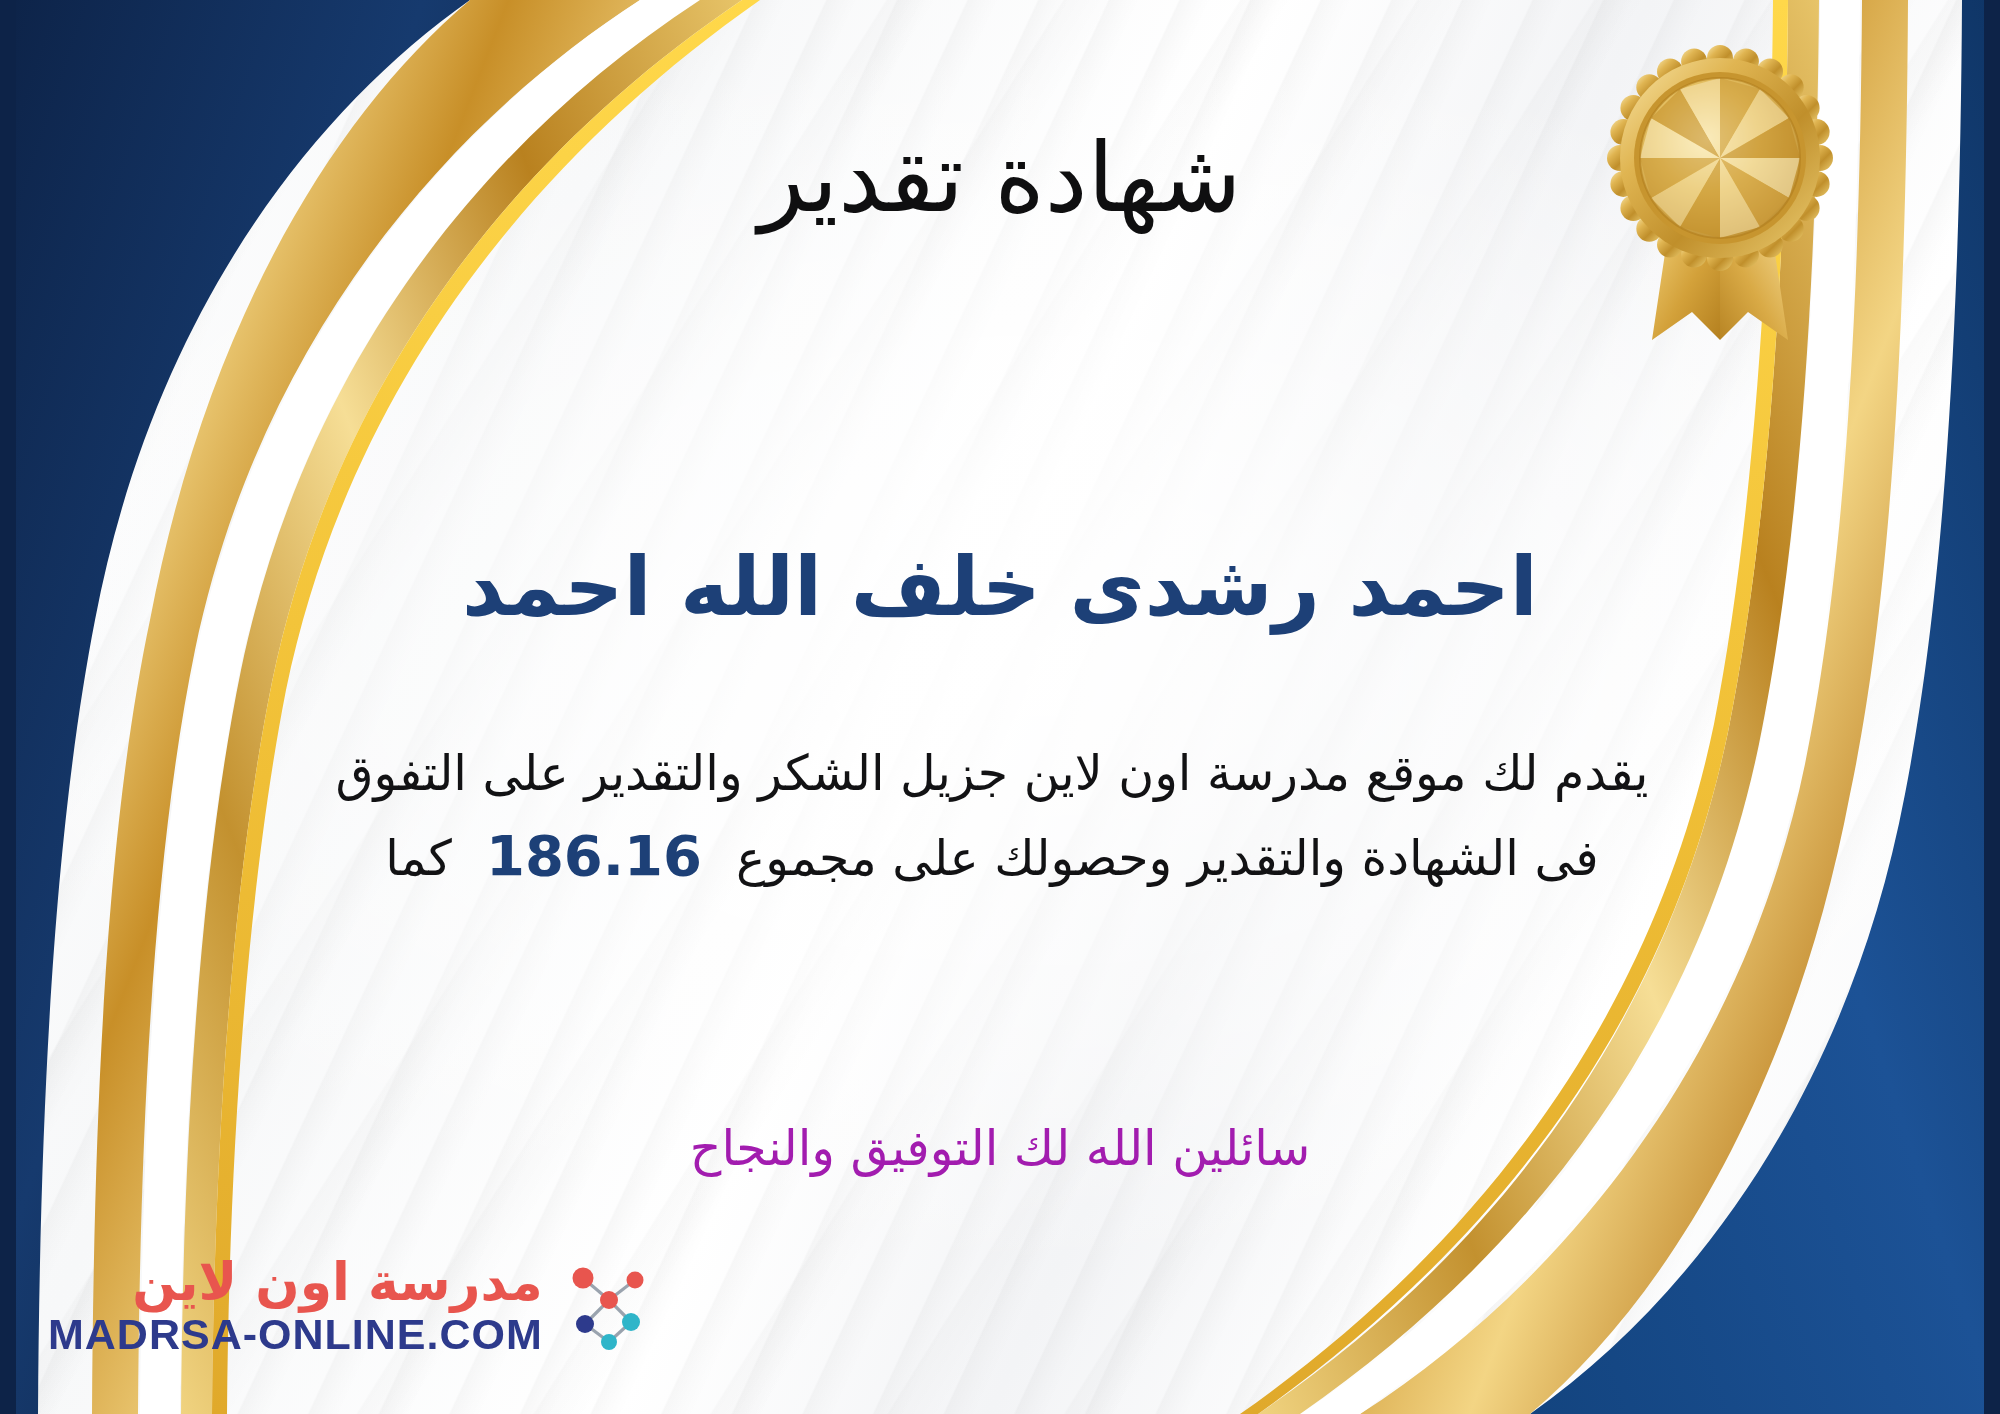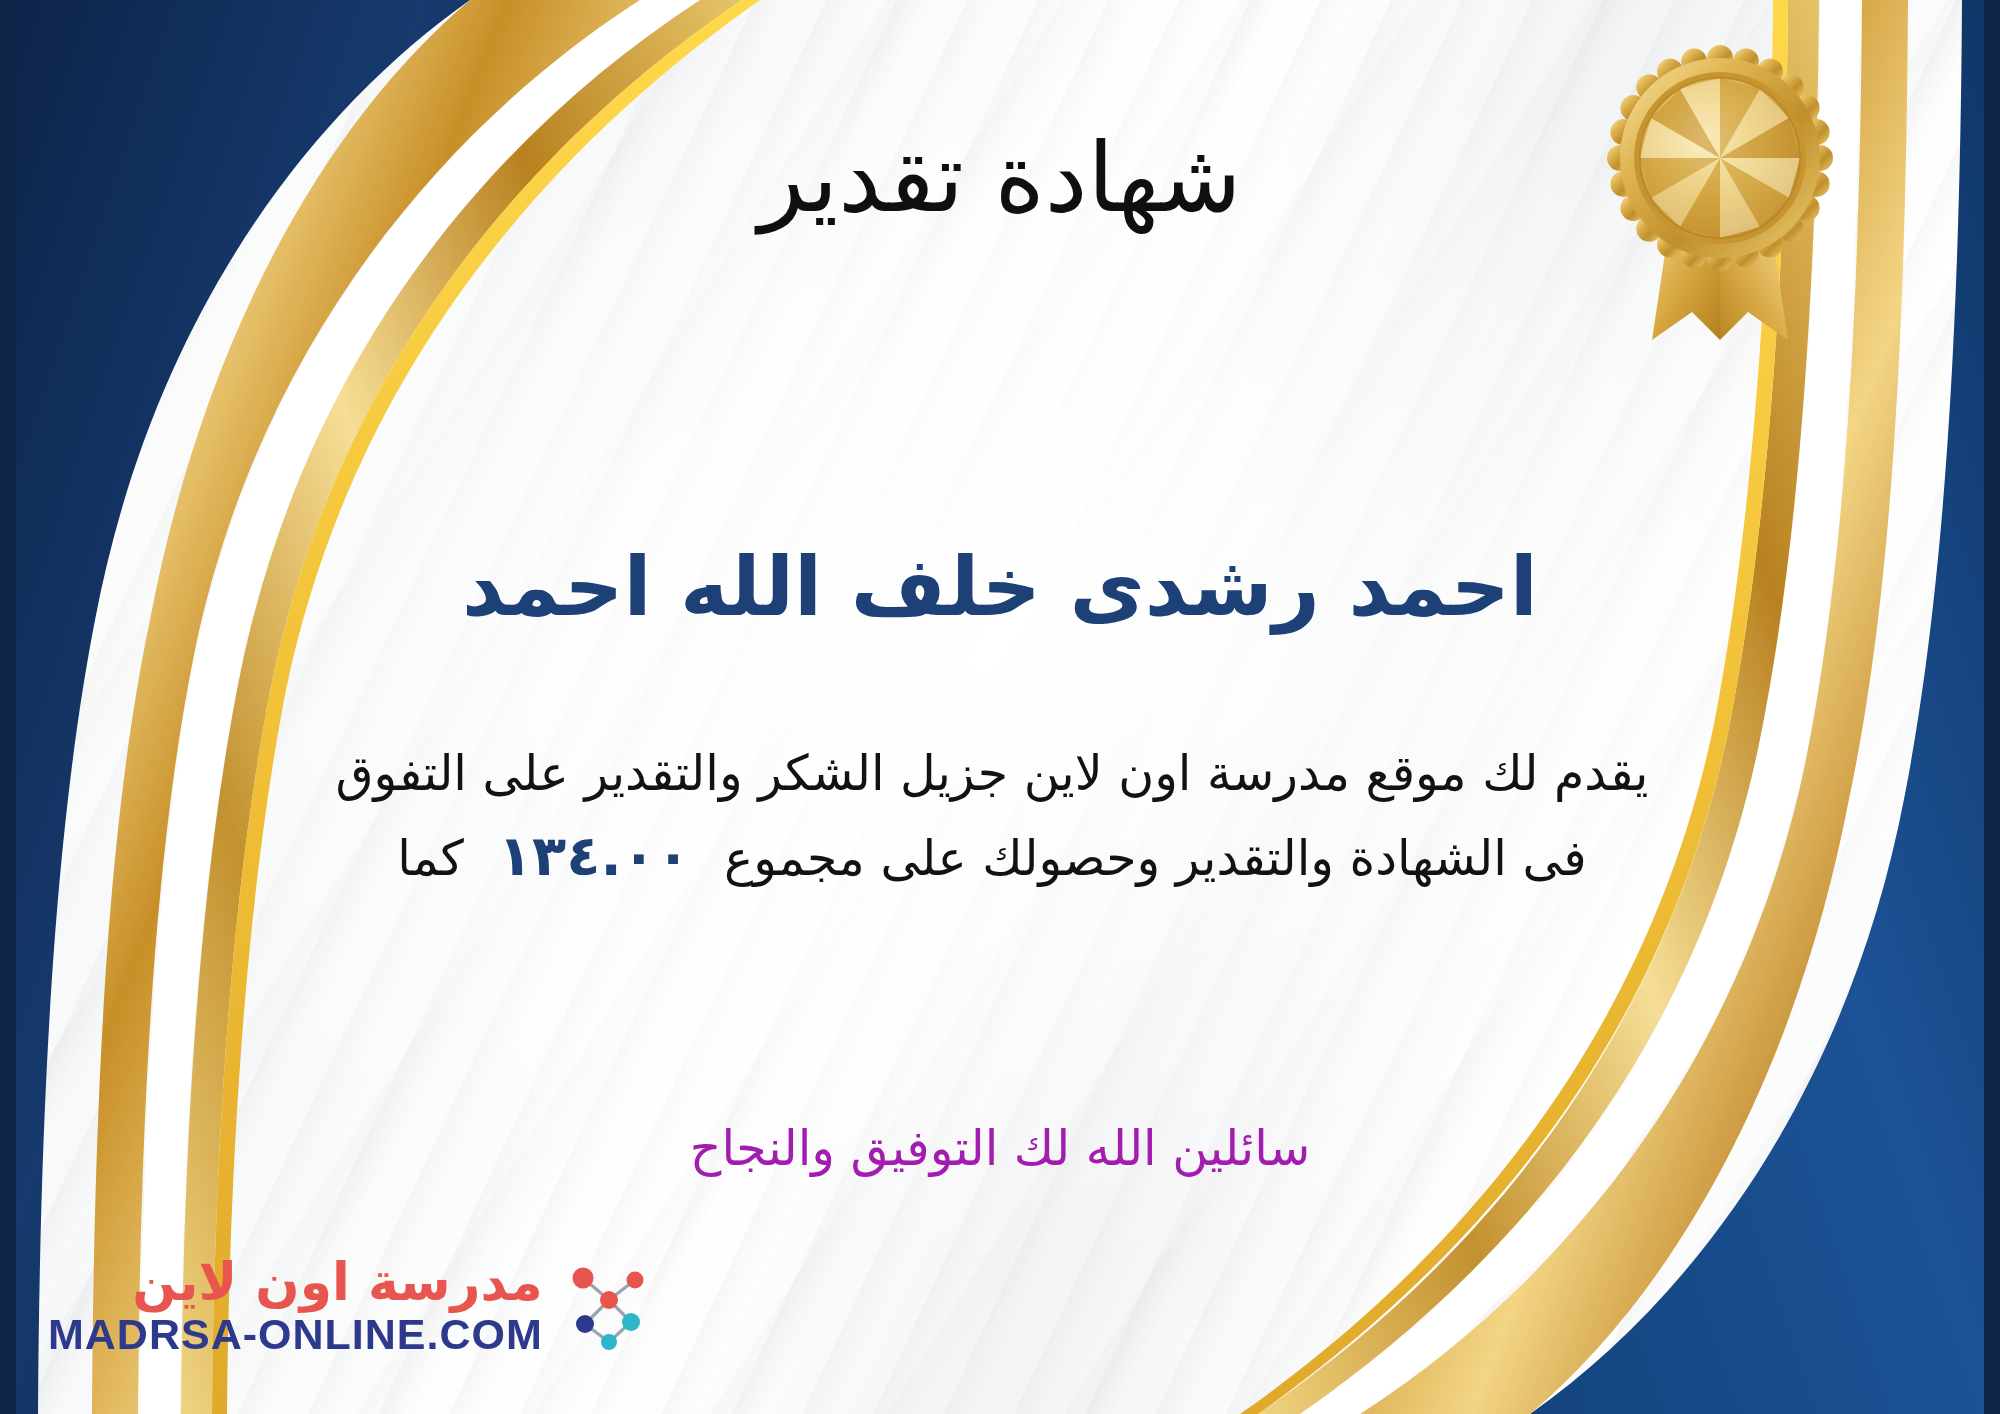--- a/index.html
+++ b/index.html
@@ -309,21 +309,21 @@
   <div class="content">
 
     <div class="cert-title">شهادة تقدير</div>
 
     <div class="student-name">احمد رشدى خلف الله احمد</div>
 
     <div class="body-block">
       <span class="body-line">يقدم لك موقع مدرسة اون لاين جزيل الشكر  والتقدير على التفوق</span>
 
       <span class="body-line">
-        <span>فى الشهادة والتقدير وحصولك على مجموع</span><span class="grade-value">١٣٤.٠٠</span><span>كما</span>
+        <span>فى الشهادة والتقدير وحصولك على مجموع</span><span class="grade-value">186.16</span><span>كما</span>
       </span>
 
     </div>
 
     <div class="closing-line">سائلين الله لك التوفيق  والنجاح</div>
   </div>
 
   <div class="brand">
     <div class="brand-row">
       <div class="brand-text">

